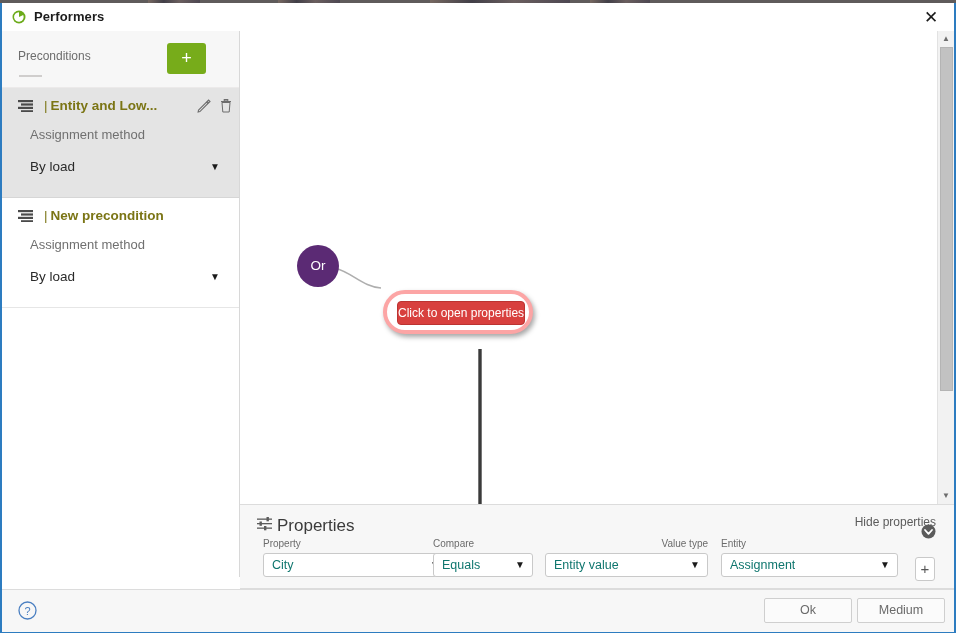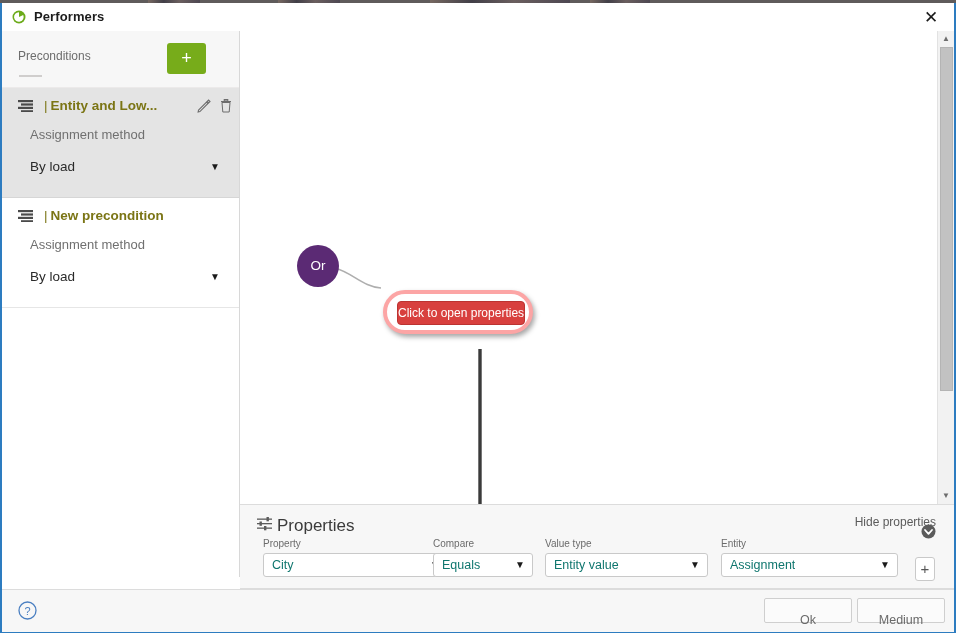--- a/index.html
+++ b/index.html
@@ -349,21 +349,21 @@
     overflow: hidden;
   }
   .field-select .fs-arrow {
     position: absolute;
     right: 7px; top: 5px;
     font-size: 10px;
     color: #1a1a1a;
   }
   #field-property  { left: 23px;  width: 185px; }
   #field-compare   { left: 193px; width: 100px; }
-  #field-valuetype { left: 305px; width: 163px; }
+  #field-valuetype { left: 305px; width: 163px; text-align: right; }
   #field-value     { left: 481px; width: 177px; }
   #field-property  .field-select { width: 185px; }
   #field-compare   .field-select { width: 100px; }
   #field-valuetype .field-select { width: 163px; }
   #field-value     .field-select { width: 177px; }
   #value-add-btn {
     position: absolute;
     left: 675px; top: 52px;
     width: 20px; height: 24px;
     box-sizing: border-box;
@@ -399,21 +399,21 @@
     box-sizing: border-box;
     background: #fbfbfb;
     border: 1px solid #cfcfcf;
     border-radius: 2px;
     font-size: 12.5px;
     color: #6a6a6a;
     text-align: center;
     line-height: 23px;
     cursor: pointer;
     font-family: "Liberation Sans", sans-serif;
-    padding: 10px;
+    padding: 0;
   }
   #ok-btn     { left: 762px; width: 88px; }
   #cancel-btn { left: 855px; width: 88px; }
 </style>
 </head>
 <body>
 
 <div id="bg-strip">
   <div class="smear" style="left:148px;width:52px;"></div>
   <div class="smear" style="left:278px;width:62px;"></div>

